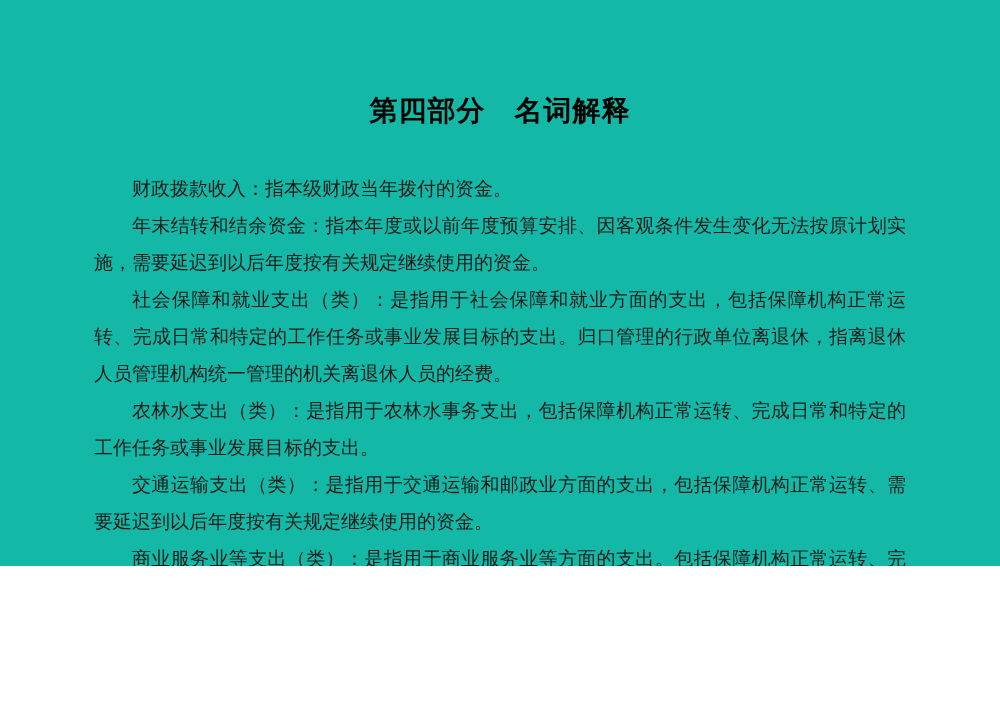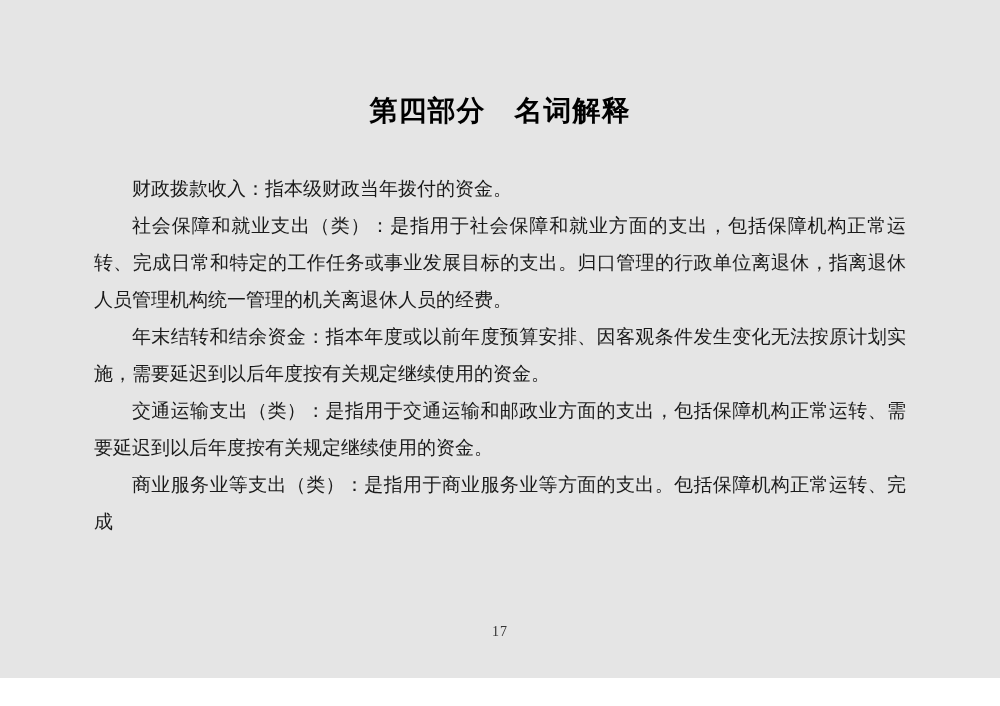--- a/index.html
+++ b/index.html
@@ -3,22 +3,22 @@
 <meta charset="utf-8">
 <style>
   html, body {
     margin: 0;
     padding: 0;
     background: #ffffff;
   }
   .page {
     position: relative;
     width: 1000px;
-    height: 678px;
-    background: #e5e5e5;
+    height: 566px;
+    background: #14b8a6;
     overflow: hidden;
     font-family: "Liberation Serif", "DejaVu Serif", serif;
   }
   .doc-title {
     position: absolute;
     top: 93px;
     left: 0;
     width: 100%;
     margin: 0;
     text-align: center;
@@ -57,21 +57,22 @@
 </style>
 </head>
 <body>
 
 <div class="page">
 
   <h1 class="doc-title">第四部分　名词解释</h1>
 
   <div class="doc-body">
     <p>财政拨款收入：指本级财政当年拨付的资金。</p>
+    <p>年末结转和结余资金：指本年度或以前年度预算安排、因客观条件发生变化无法按原计划实施，需要延迟到以后年度按有关规定继续使用的资金。</p>
     <p>社会保障和就业支出（类）：是指用于社会保障和就业方面的支出，包括保障机构正常运转、完成日常和特定的工作任务或事业发展目标的支出。归口管理的行政单位离退休，指离退休人员管理机构统一管理的机关离退休人员的经费。</p>
-    <p>年末结转和结余资金：指本年度或以前年度预算安排、因客观条件发生变化无法按原计划实施，需要延迟到以后年度按有关规定继续使用的资金。</p>
+    <p>农林水支出（类）：是指用于农林水事务支出，包括保障机构正常运转、完成日常和特定的工作任务或事业发展目标的支出。</p>
     <p>交通运输支出（类）：是指用于交通运输和邮政业方面的支出，包括保障机构正常运转、需要延迟到以后年度按有关规定继续使用的资金。</p>
     <p>商业服务业等支出（类）：是指用于商业服务业等方面的支出。包括保障机构正常运转、完成</p>
   </div>
 
   <div class="page-number">17</div>
 
 </div>
 
 </body></html>

